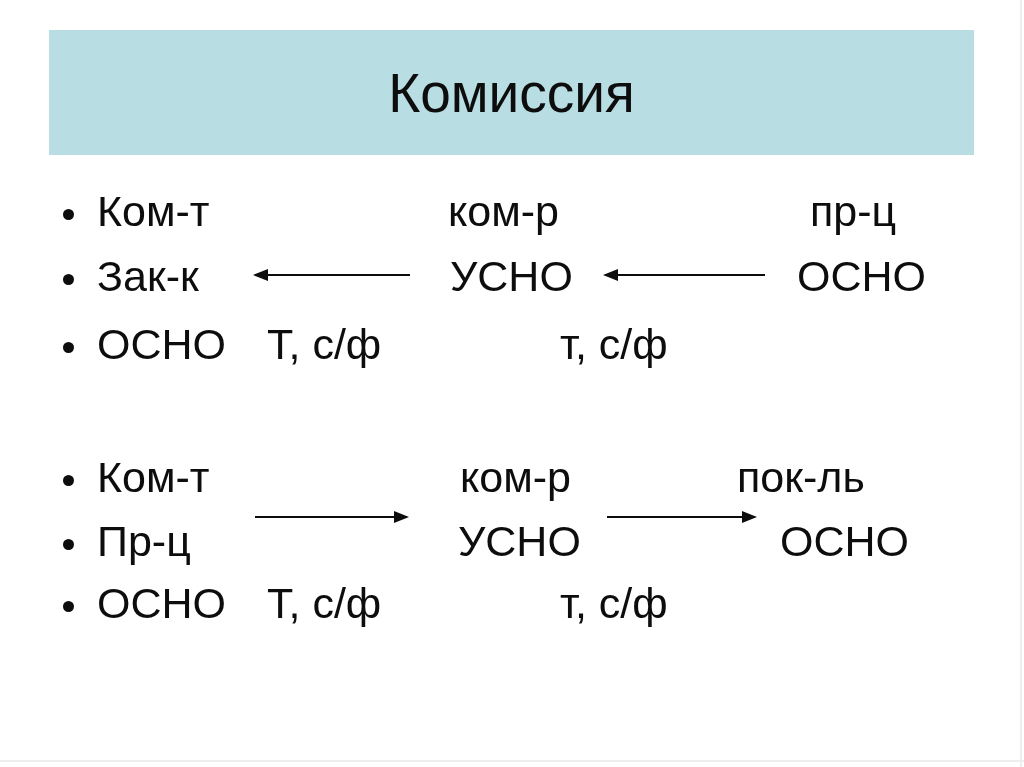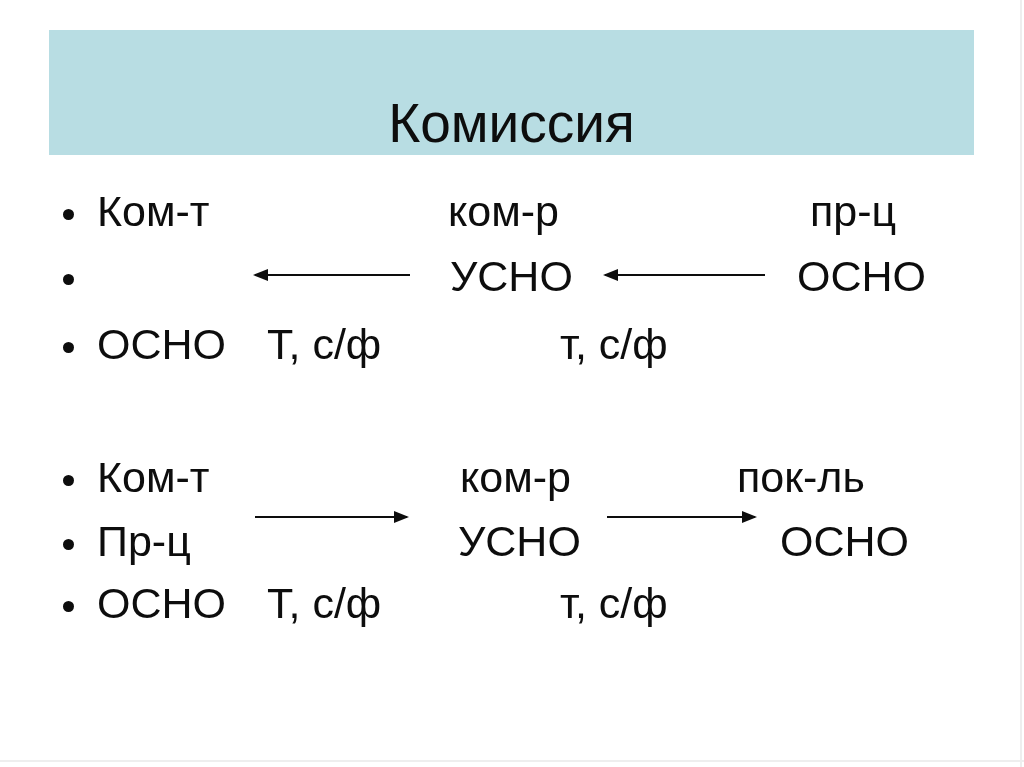--- a/index.html
+++ b/index.html
@@ -26,21 +26,21 @@
     position:absolute;top:0;right:2px;width:2px;height:100%;
     background:var(--edge-line);
   }
   .edge-bottom{
     position:absolute;left:0;top:760px;width:100%;height:2px;
     background:var(--edge-line);
   }
   .banner{
     position:absolute;left:49px;top:30px;width:925px;height:125px;
     background:var(--banner-bg);
-    display:flex;align-items:flex-end;justify-content:center;
+    display:flex;align-items:center;justify-content:center;
   }
   .banner h1{
     font-size:55px;font-weight:400;letter-spacing:0;
     color:var(--text);
   }
   .row{
     position:absolute;left:0;width:1024px;height:46px;padding-left:16px;
   }
   .bullet{
     position:absolute;left:63px;top:21px;width:11px;height:11px;
@@ -80,20 +80,21 @@
 
     <div class="row" style="top:188px">
       <span class="bullet"></span>
       <span class="t" style="left:97px">Ком-т</span>
       <span class="t" style="left:448px">ком-р</span>
       <span class="t" style="left:810px">пр-ц</span>
     </div>
 
     <div class="row" style="top:253px">
       <span class="bullet"></span>
+      <span class="t" style="left:97px">Зак-к</span>
       <span class="t" style="left:450px">УСНО</span>
       <span class="t" style="left:797px">ОСНО</span>
     </div>
 
     <div class="arrow left" style="left:255px;top:274px;width:155px"></div>
     <div class="arrow left" style="left:605px;top:274px;width:160px"></div>
 
     <div class="row" style="top:321px">
       <span class="bullet"></span>
       <span class="t" style="left:97px">ОСНО</span>

